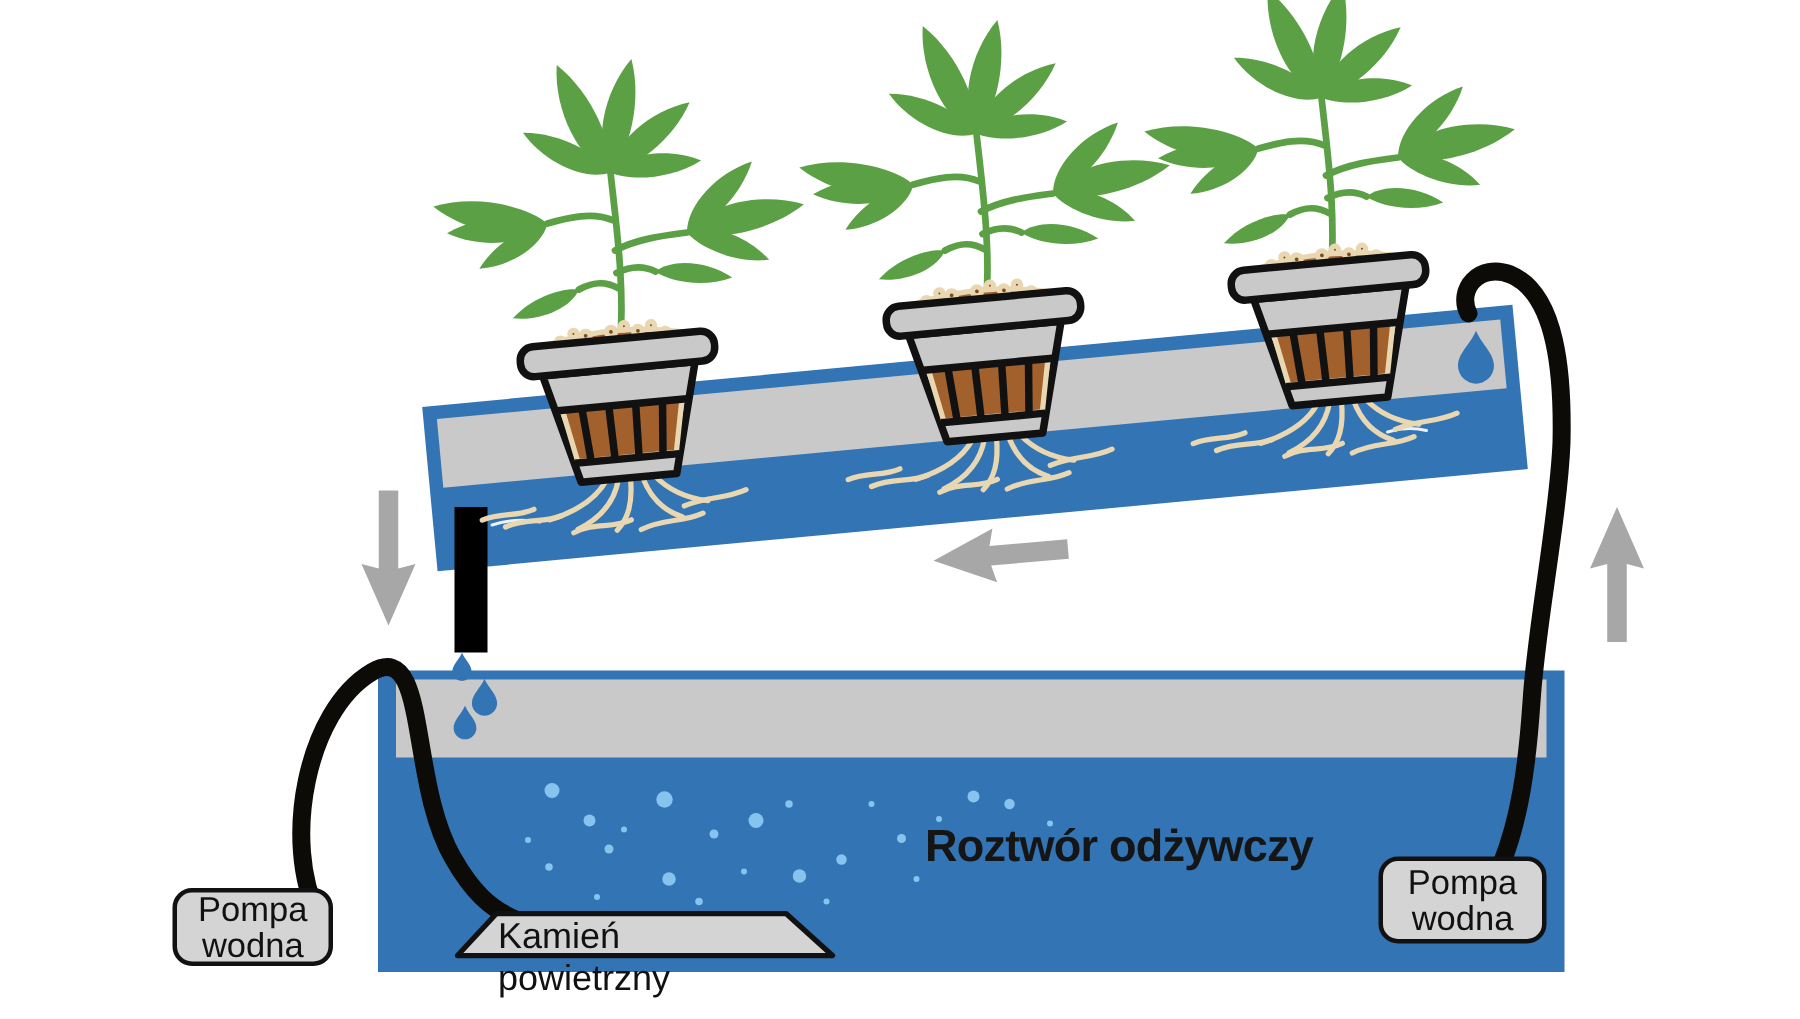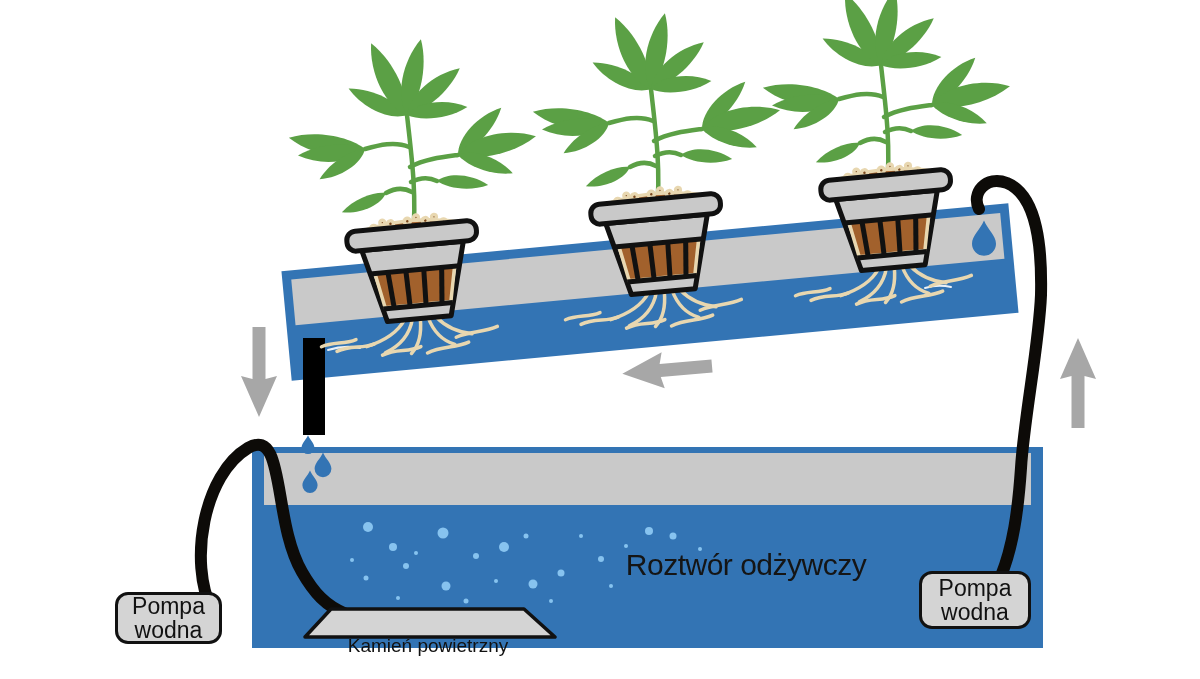--- a/index.html
+++ b/index.html
@@ -36,23 +36,23 @@
   .pipe{fill:#000;}
 
   
   .pump-label{position:absolute;box-sizing:border-box;background:var(--label-gray);
     border:3px solid #111;border-radius:13px;color:#111;
     display:flex;flex-direction:column;align-items:center;justify-content:center;
     font-size:23px;line-height:24px;text-align:center;}
   #pump-left{left:115px;top:592px;width:107px;height:52px;}
   #pump-right{left:919px;top:571px;width:112px;height:58px;}
   #solution-label{position:absolute;left:616px;top:548px;width:260px;text-align:center;
-    font-size:30px;color:#151515;letter-spacing:-0.5px;}
-  #airstone-label{position:absolute;left:332px;top:635px;width:192px;text-align:center;
-    font-size:19px;color:#111;}
+    font-size:30px;color:#151515;letter-spacing:-0.5px;font-weight:bold;}
+  #airstone-label{position:absolute;left:332px;top:611px;width:192px;
+    font-size:24px;color:#111;}
 </style>
 </head>
 <body>
 
 <div id="stage">
 
   <svg width="1200" height="679" viewBox="0 0 1200 679">
     <defs>
       <path id="leaf" d="M0,0 C12,-13 42,-15 64,-4 C42,8 13,7 0,0 Z"></path>
       <path id="drop" d="M0,-11 C2.5,-5 8,-1 8,4.5 A8,8 0 1,1 -8,4.5 C-8,-1 -2.5,-5 0,-11 Z"></path>

